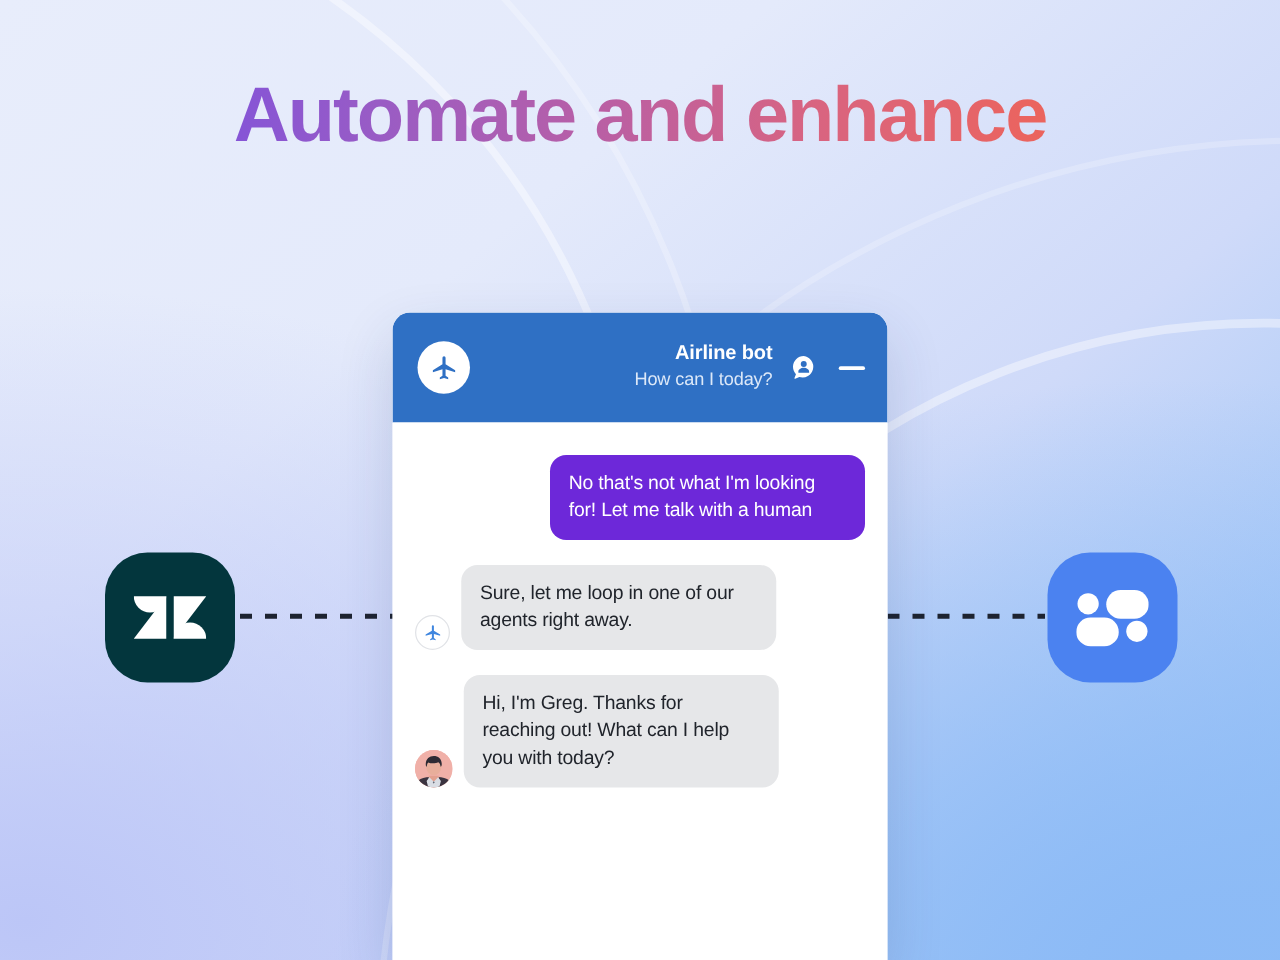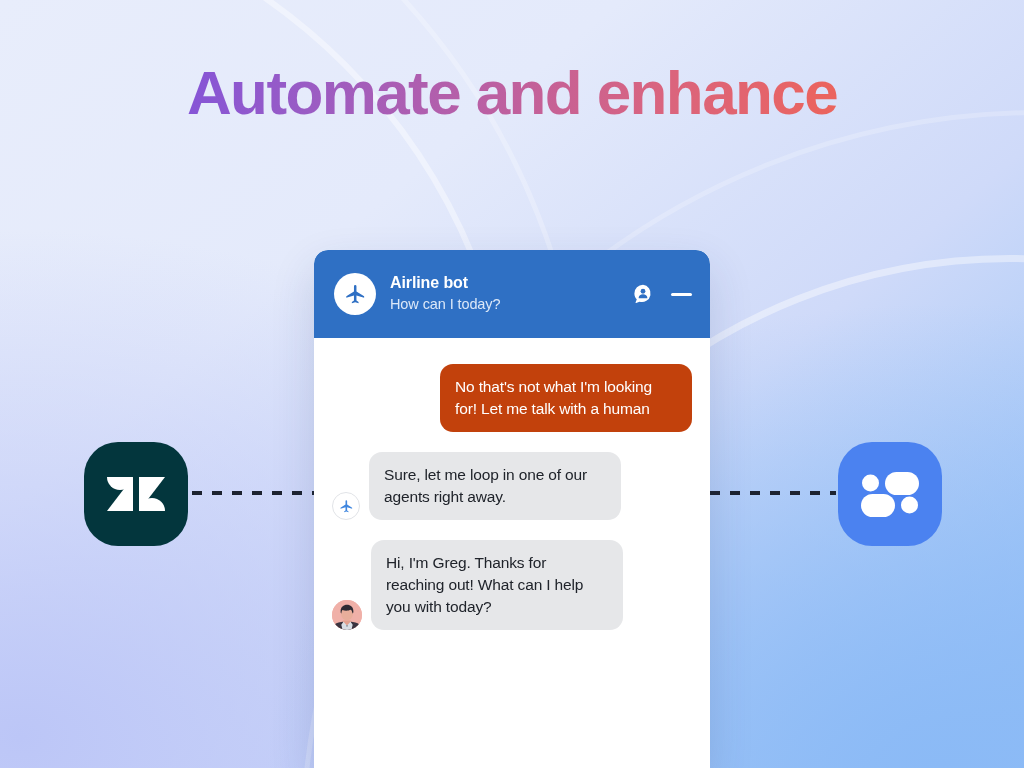--- a/index.html
+++ b/index.html
@@ -76,20 +76,21 @@
     display:flex; flex-direction:column;
   }
   .chat-header {
     background:#2f70c4;
     height:88px;
     border-radius:14px 14px 0 0;
     display:flex; align-items:center;
     padding:0 18px 0 20px;
     gap:14px;
     flex-shrink:0;
+    text-align:right;
   }
   .bot-avatar {
     width:42px; height:42px; border-radius:50%;
     background:#ffffff;
     display:flex; align-items:center; justify-content:center;
     flex-shrink:0;
   }
   .header-text { flex:1; min-width:0; }
   .bot-name  { color:#ffffff; font-size:16px; font-weight:700; line-height:1.3; letter-spacing:-0.1px; }
   .bot-sub   { color:#dce8f8; font-size:14.5px; line-height:1.35; margin-top:1px; letter-spacing:-0.1px; }
@@ -110,21 +111,21 @@
   .row-in  { justify-content:flex-start; }
 
   .bubble {
     max-width:252px;
     font-size:15.5px;
     line-height:1.42;
     padding:12px 15px;
     border-radius:13px;
     letter-spacing:-0.15px;
   }
-  .bubble-out { background:#c2410c; color:#ffffff; }
+  .bubble-out { background:#6d28d9; color:#ffffff; }
   .bubble-in  { background:#e6e7e9; color:#20242b; }
 
   .msg-avatar {
     width:28px; height:28px; border-radius:50%;
     flex-shrink:0;
     display:flex; align-items:center; justify-content:center;
     background:#ffffff;
     border:1px solid #e1e3e7;
   }
   .photo-avatar {

